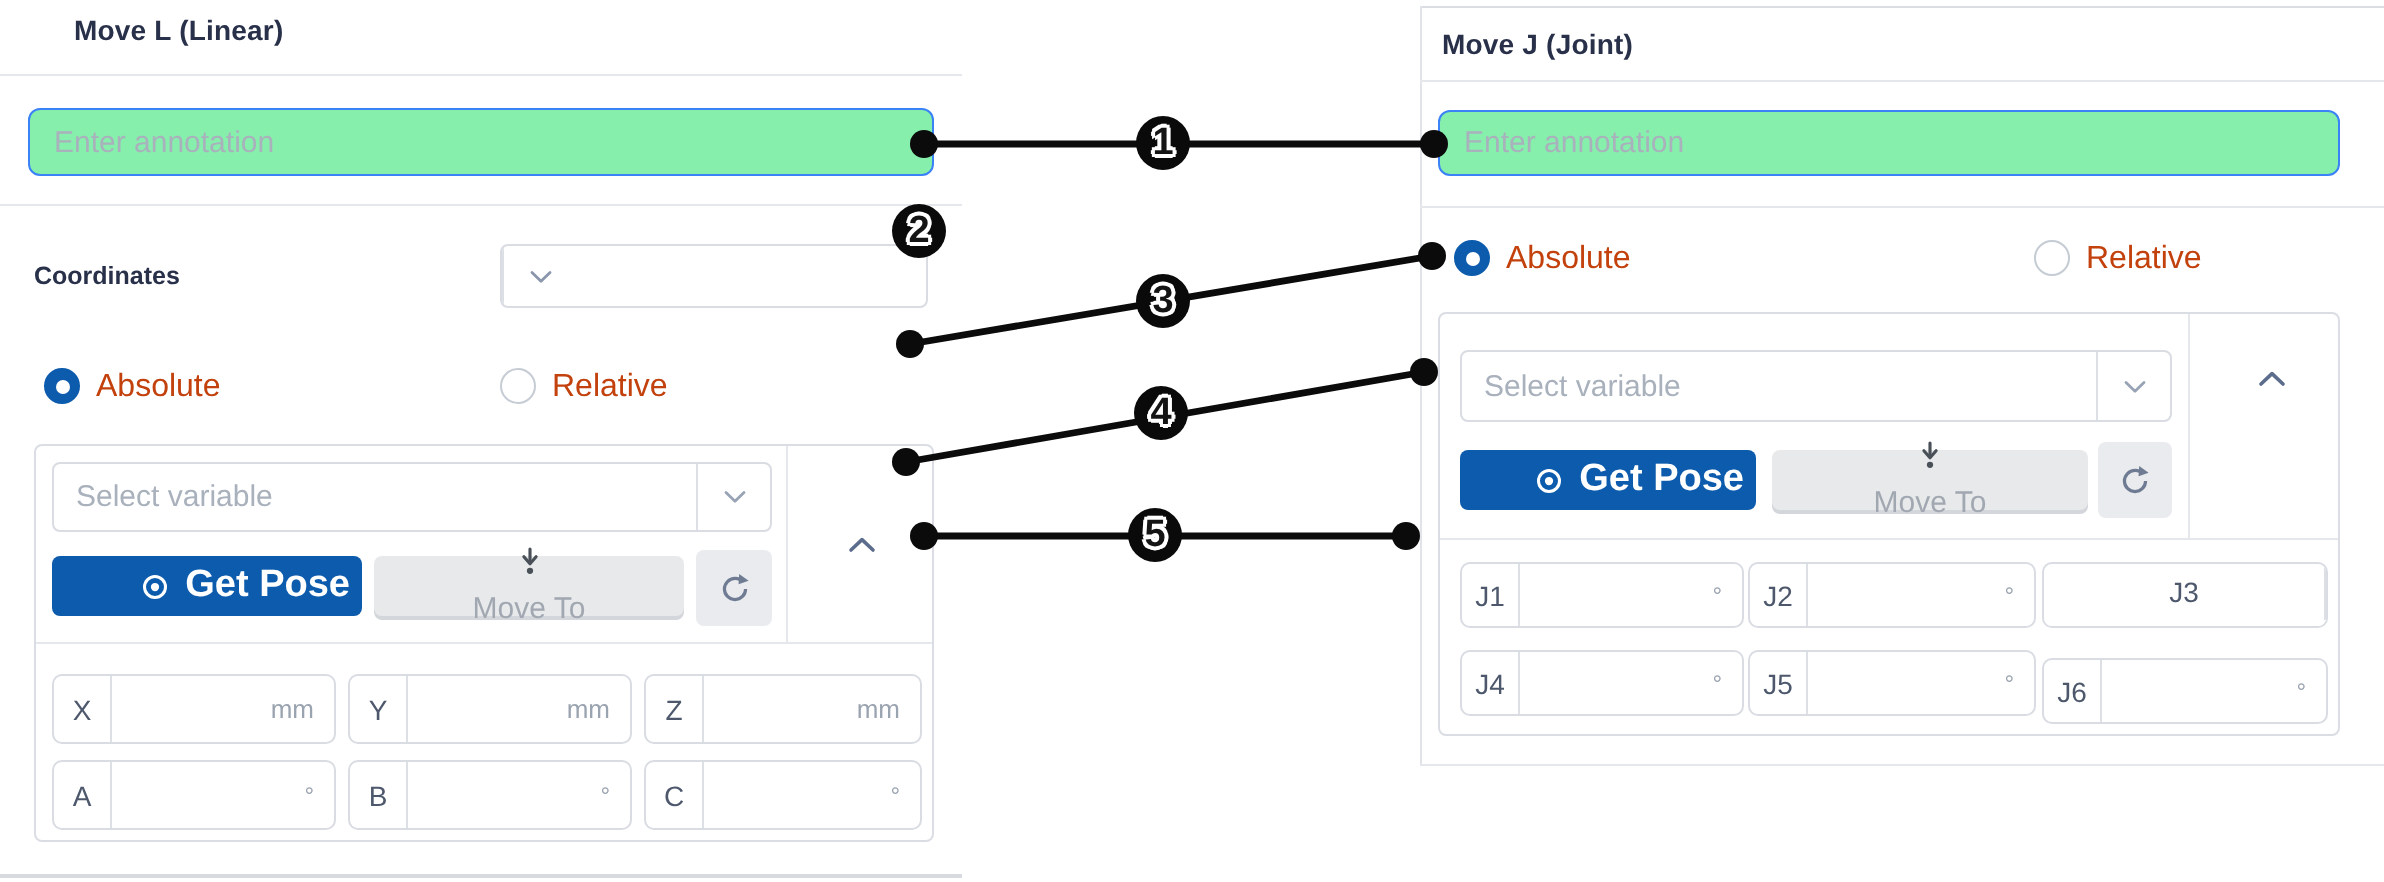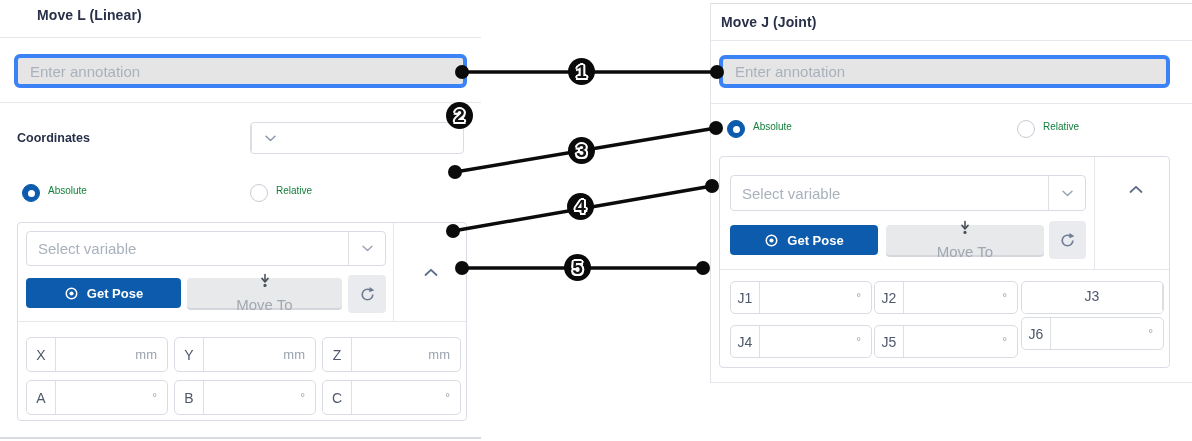--- a/index.html
+++ b/index.html
@@ -12,22 +12,22 @@
   #panel-l{left:0;width:481px;}
   #panel-r{left:710px;width:482px;}
 
   .hline{position:absolute;height:1px;background:#e4e7eb;}
   .vline{position:absolute;width:1px;background:#e0e3e8;}
 
   .panel-title{
     position:absolute;font-size:14px;font-weight:700;color:#283149;letter-spacing:.1px;
   }
   .text-input{
-    position:absolute;box-sizing:border-box;border:4px solid #3b82f6;border-radius:6px;
-    font-family:"Liberation Sans",sans-serif;font-size:15px;color:#343e54;padding:0 12px;background:#e5e5e5;outline:none;
+    position:absolute;box-sizing:border-box;border:1px solid #3b82f6;border-radius:6px;
+    font-family:"Liberation Sans",sans-serif;font-size:15px;color:#343e54;padding:0 12px;background:#86efac;outline:none;
   }
   .text-input::placeholder{color:#a9b1bc;opacity:1;}
 
   .small-label{position:absolute;font-size:12.5px;font-weight:700;color:#283149;}
 
   .select{
     position:absolute;box-sizing:border-box;display:flex;background:#fff;
     border:1px solid #d9dce2;border-radius:4px;overflow:hidden;cursor:pointer;
   }
   .select-value{flex:1;display:flex;align-items:center;padding:0 11px;font-size:15px;min-width:0;}
@@ -36,30 +36,30 @@
   .select-arrow{width:36px;border-left:1px solid #dcdfe4;display:flex;align-items:center;justify-content:center;flex:0 0 auto;}
 
   .radio{
     position:absolute;box-sizing:border-box;width:18px;height:18px;border-radius:50%;
     background:#fff;border:1px solid #c6ccd4;cursor:pointer;
   }
   .radio.checked{background:#0c5bad;border-color:#0c5bad;}
   .radio.checked::after{
     content:"";position:absolute;inset:0;margin:auto;width:7px;height:7px;border-radius:50%;background:#fff;
   }
-  .radio-label{position:absolute;font-size:10px;color:#15803d;}
+  .radio-label{position:absolute;font-size:16px;color:#c2410c;}
 
   .box{
     position:absolute;box-sizing:border-box;border:1px solid #dadde3;border-radius:4px;background:#fff;
   }
   .btn{
     position:absolute;box-sizing:border-box;display:flex;align-items:center;justify-content:center;
     gap:8px;border:none;border-radius:4px;cursor:pointer;font-family:"Liberation Sans",sans-serif;
   }
-  .btn-primary{background:#0c5bad;color:#ffffff;font-weight:700;font-size:13px;}
+  .btn-primary{background:#0c5bad;color:#ffffff;font-weight:700;font-size:19px;justify-content:flex-end;}
   .btn-disabled{background:#e7e9eb;color:#a2a8b1;font-size:15px;box-shadow:0 2px 0 rgba(175,180,188,.55);flex-direction:column;}
   .btn-icon{background:#e9ebee;}
   .chev-btn{position:absolute;background:transparent;border:none;cursor:pointer;padding:2px;}
 
   .field{
     position:absolute;box-sizing:border-box;display:flex;align-items:stretch;
     border:1px solid #d9dce2;border-radius:5px;background:#fff;overflow:hidden;
   }
   .f-label{
     flex:0 0 28px;display:flex;align-items:center;justify-content:center;
@@ -272,21 +272,21 @@
     <div class="field" style="left:10px;top:168px;width:142px;height:33px;">
       <div class="f-label">J4</div>
       <input class="f-input" style="">
       <div class="f-unit deg">°</div>
     </div>
     <div class="field" style="left:154px;top:168px;width:144px;height:33px;">
       <div class="f-label">J5</div>
       <input class="f-input" style="">
       <div class="f-unit deg">°</div>
     </div>
-    <div class="field" style="left:301px;top:160px;width:143px;height:33px;">
+    <div class="field" style="left:301px;top:172px;width:143px;height:33px;">
       <div class="f-label">J6</div>
       <input class="f-input" style="">
       <div class="f-unit deg">°</div>
     </div>
   </div>
 
   <div class="hline" style="left:0;top:382px;width:482px;"></div>
 </section>
 
 <svg id="callout-svg" width="1192" height="441" viewBox="0 0 1192 441">

